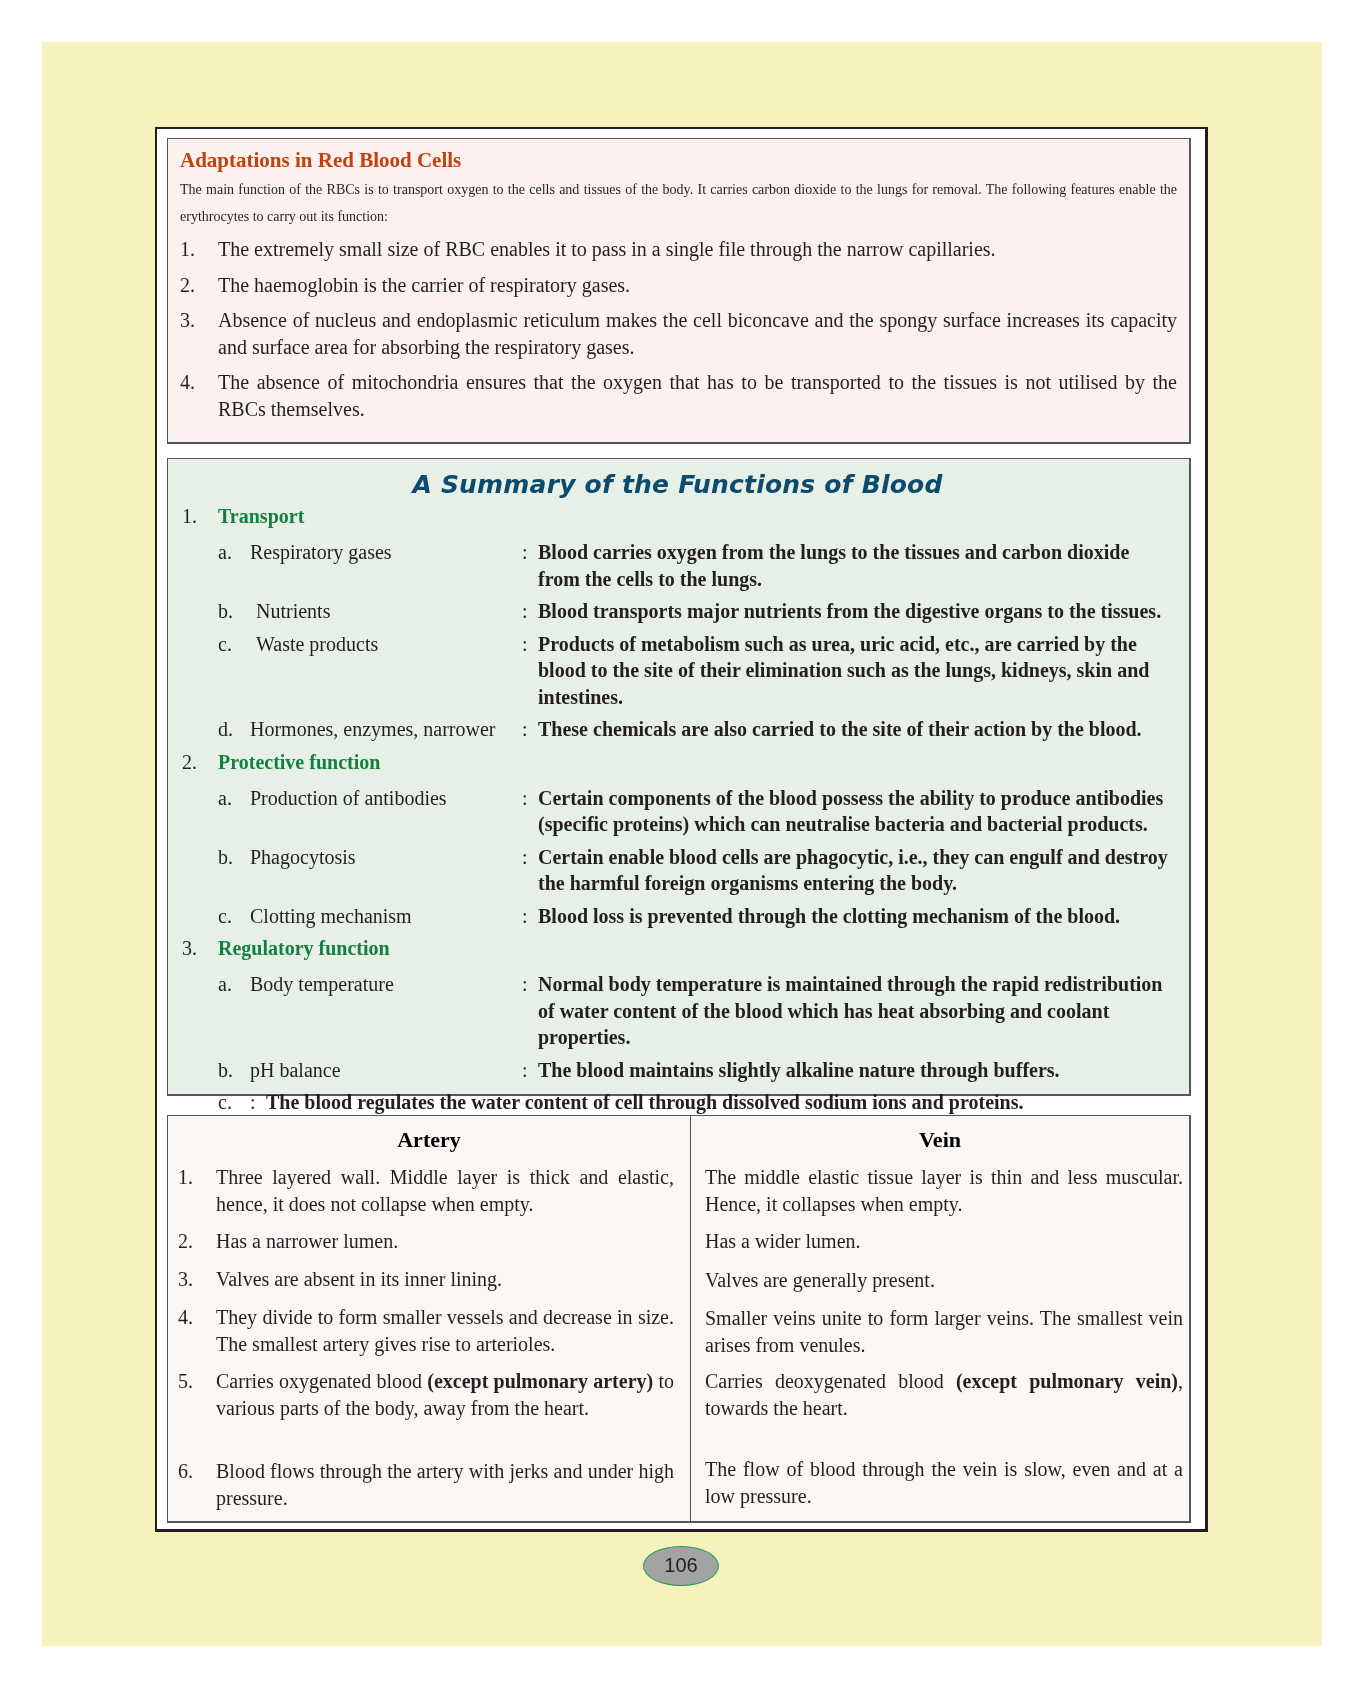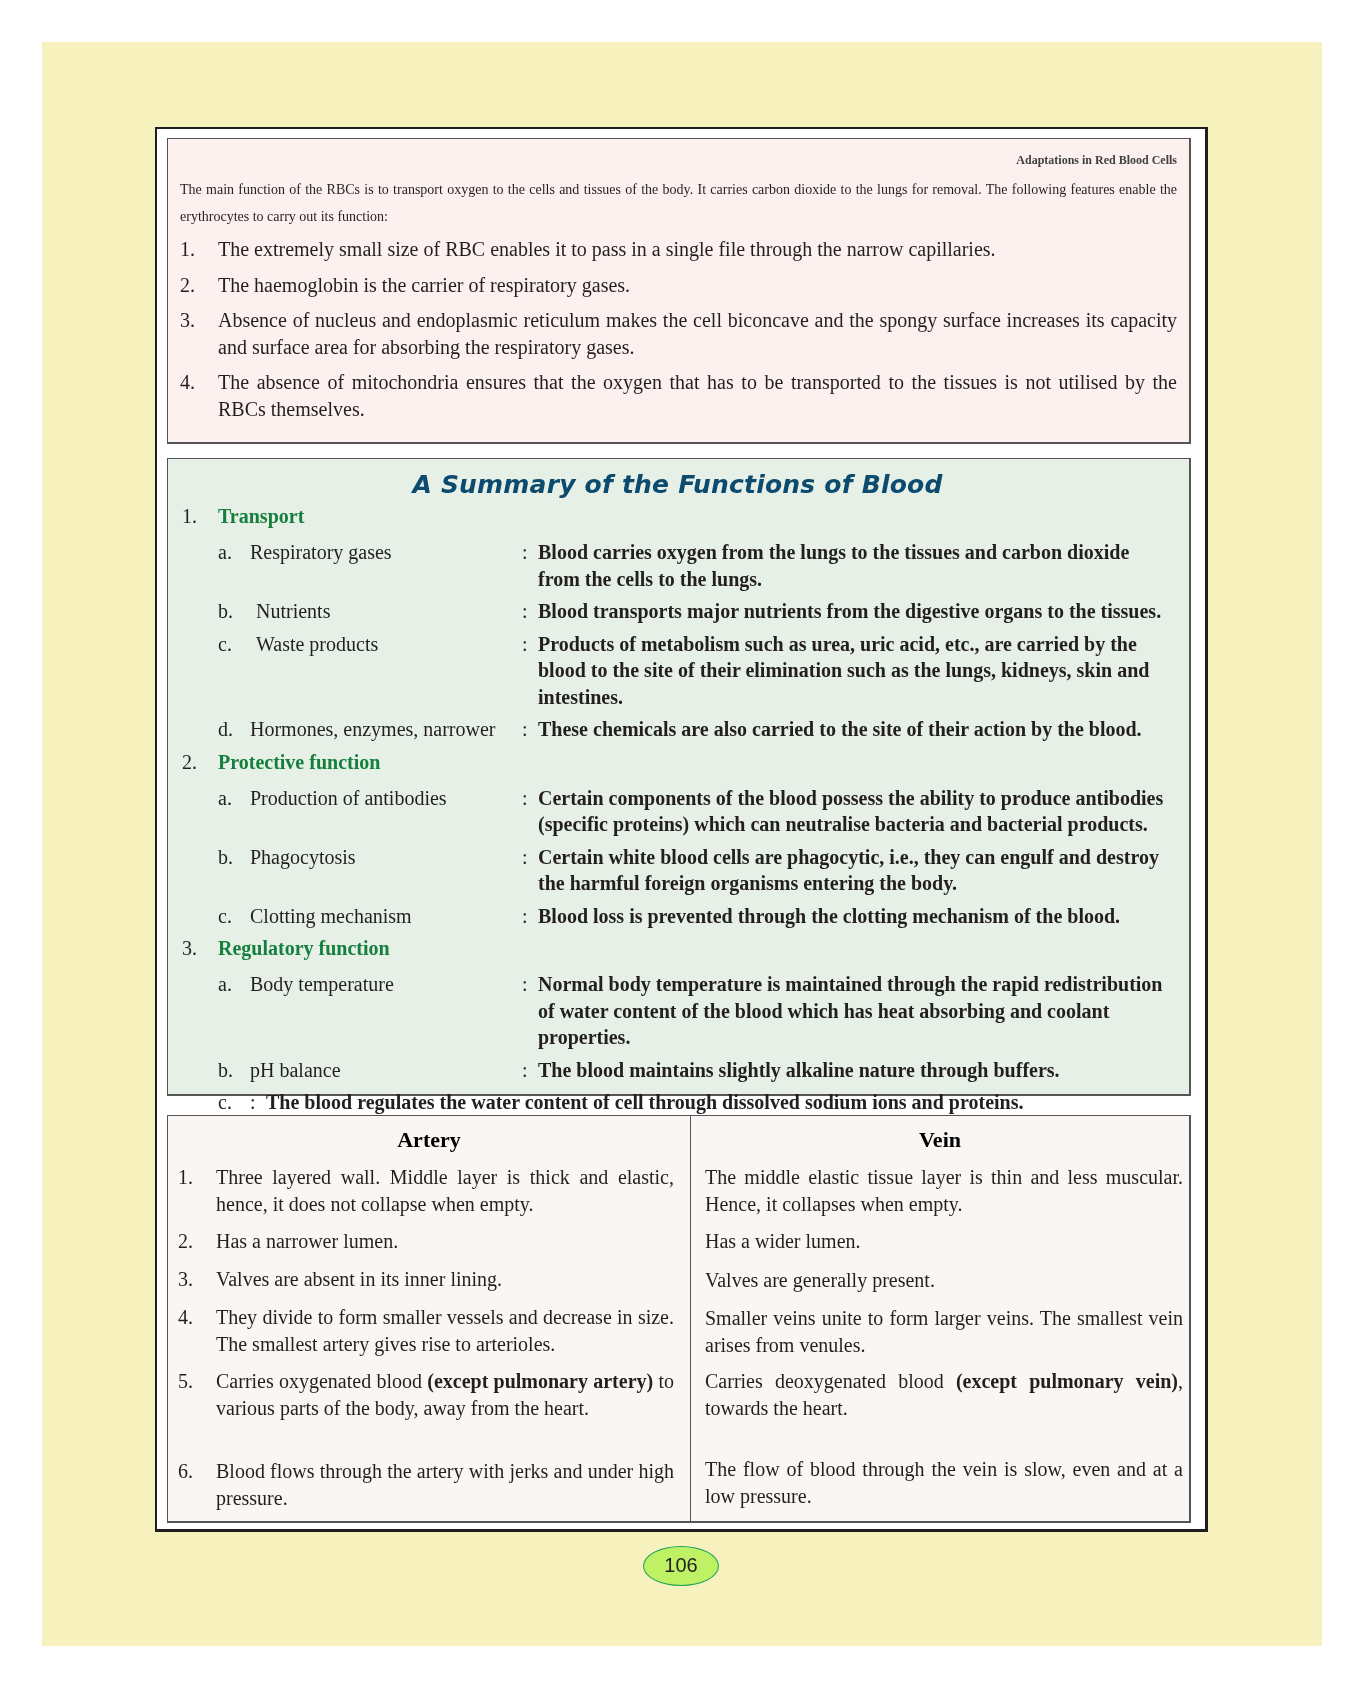--- a/index.html
+++ b/index.html
@@ -5,21 +5,21 @@
   html, body { margin:0; padding:0; }
   body { width:1366px; height:1690px; background:#ffffff; position:relative; overflow:hidden;
          font-family:"Liberation Serif", serif; color:#231f20; }
   .page { position:absolute; left:42px; top:42px; width:1280px; height:1604px; background:#f7f2bd; }
   .frame { position:absolute; left:155px; top:127px; width:1048px; height:1400px; background:#ffffff;
            border:2px solid #1f1f1f; border-right-width:3px; border-bottom-width:3px; }
   .box { position:absolute; left:10px; width:1024px; border:1px solid #555; border-bottom-width:2px; border-right-width:2px; box-sizing:border-box; }
   .rbc { top:9px; height:306px; background:#fcf1ee; padding:8px 12px 0 12px; }
   .fn  { top:329px; height:638px; background:#e6f0e7; padding:6px 10px 0 8px; }
   .tbl { top:986px; height:408px; background:#faf6f4; }
-  .rbc h2 { margin:0; text-align:right; color:#404040; font-size:12px; font-weight:bold; line-height:26px; }
+  .rbc h2 { margin:0; text-align:left; color:#c2410c; font-size:21px; font-weight:bold; line-height:26px; }
   .para { font-size:14px; line-height:26.5px; margin:4px 0 6px 0; text-align:justify; }
   .ol-item { display:flex; font-size:20px; line-height:26.5px; margin-bottom:9px; }
   .ol-item .num { width:38px; flex:none; }
   .ol-item .txt { flex:1; text-align:justify; }
   .fn h2 { margin:4px 0 0 0; text-align:center; color:#0c4a6e; font-size:25px; font-weight:bold; font-family:"DejaVu Sans", sans-serif; font-style:italic; letter-spacing:0.2px; line-height:32px; }
   .sec { display:flex; font-size:20px; line-height:26px; margin:2px 0 10px 0; }
   .sec .num { width:36px; flex:none; padding-left:6px; }
   .sec .title { color:#15803d; font-weight:bold; }
   .row { display:flex; font-size:20px; line-height:26.5px; margin-bottom:6px; }
   .row .letter { width:32px; flex:none; padding-left:42px; }
@@ -30,21 +30,21 @@
   .tbl .left { left:0; width:522px; border-right:1px solid #555; }
   .tbl .right { left:523px; right:0; }
   .tbl h3 { margin:10px 0 0 0; text-align:center; color:#000000; font-size:22px; font-weight:bold; line-height:28px; }
   .cell { position:absolute; font-size:20px; line-height:26.5px; }
   .left .cell { left:10px; width:496px; display:flex; }
   .left .cell .num { width:38px; flex:none; }
   .left .cell .txt { flex:1; text-align:justify; }
   .right .cell { left:14px; width:478px; text-align:justify; }
   b { font-weight:bold; }
   .pagenum { position:absolute; left:643px; top:1546px; width:76px; height:40px; border:1.5px solid #1aa05a; border-radius:50%;
-             background:#bef264; box-sizing:border-box; text-align:center; font-family:"Liberation Sans", sans-serif;
+             background:#a3a3a3; box-sizing:border-box; text-align:center; font-family:"Liberation Sans", sans-serif;
              font-size:20px; line-height:37px; color:#231f20; }
 </style>
 </head>
 <body>
 
 <div class="page"></div>
 
 <div class="frame">
 
   <div class="box rbc">
@@ -107,21 +107,21 @@
     <div class="row">
       <span class="letter">a.</span>
       <span class="term">Production of antibodies</span>
       <span class="colon">:</span>
       <span class="desc">Certain components of the blood possess the ability to produce antibodies (specific proteins) which can neutralise bacteria and bacterial products.</span>
     </div>
     <div class="row">
       <span class="letter">b.</span>
       <span class="term">Phagocytosis</span>
       <span class="colon">:</span>
-      <span class="desc">Certain white blood cells are phagocytic, i.e., they can engulf and destroy the harmful foreign organisms entering the body.</span>
+      <span class="desc">Certain enable blood cells are phagocytic, i.e., they can engulf and destroy the harmful foreign organisms entering the body.</span>
     </div>
     <div class="row">
       <span class="letter">c.</span>
       <span class="term">Clotting mechanism</span>
       <span class="colon">:</span>
       <span class="desc">Blood loss is prevented through the clotting mechanism of the blood.</span>
     </div>
 
     <div class="sec">
       <span class="num">3.</span>

